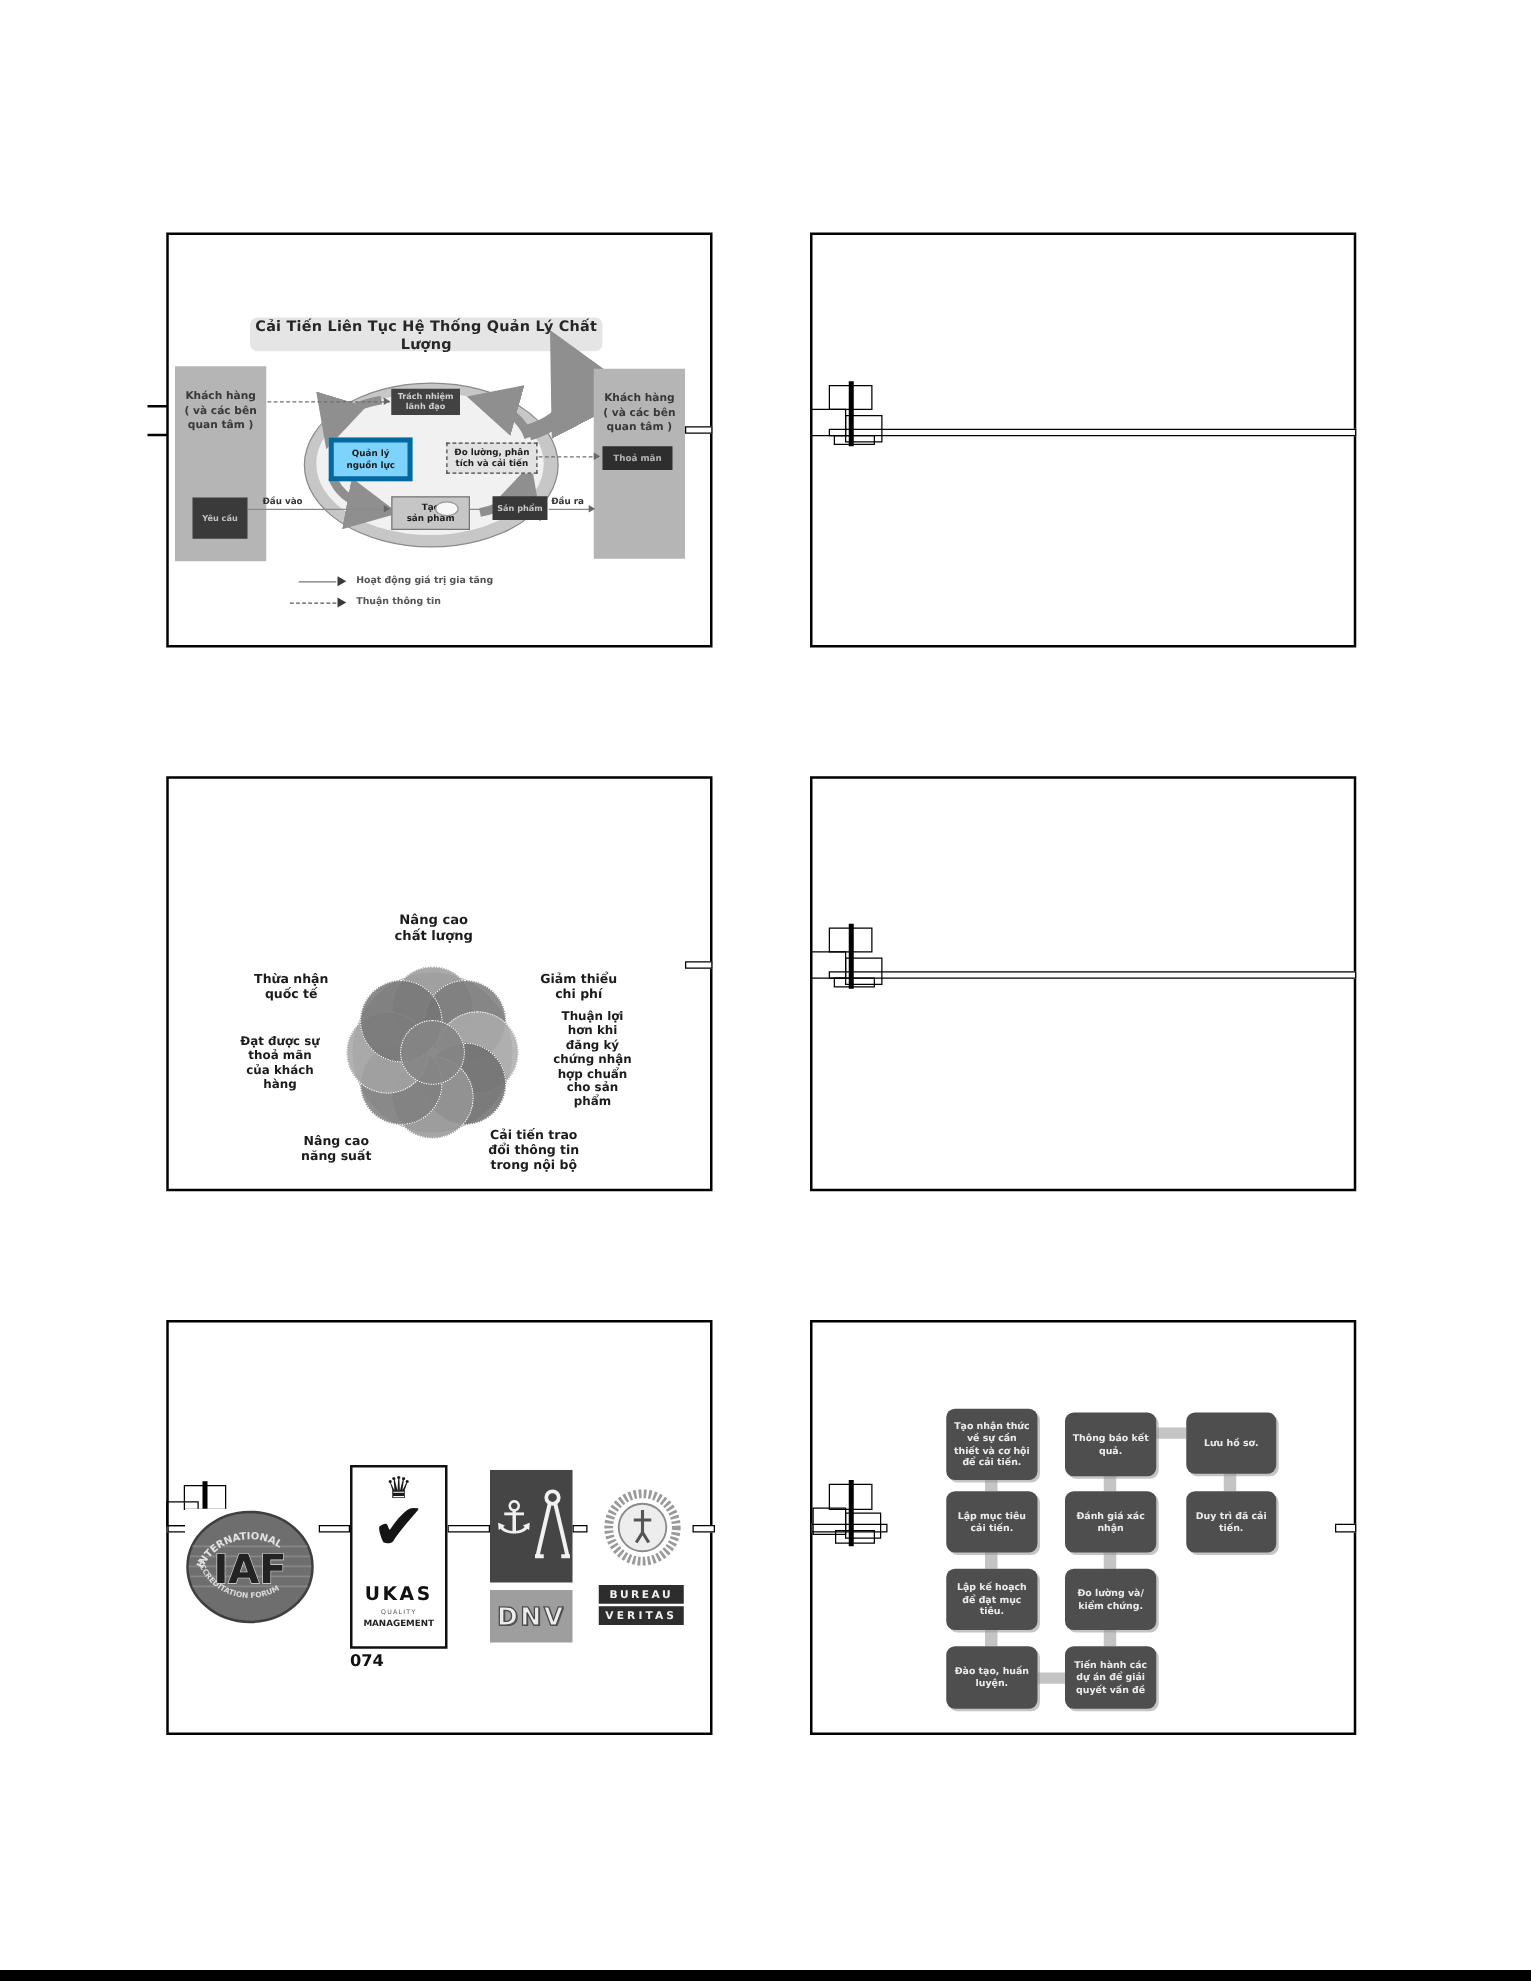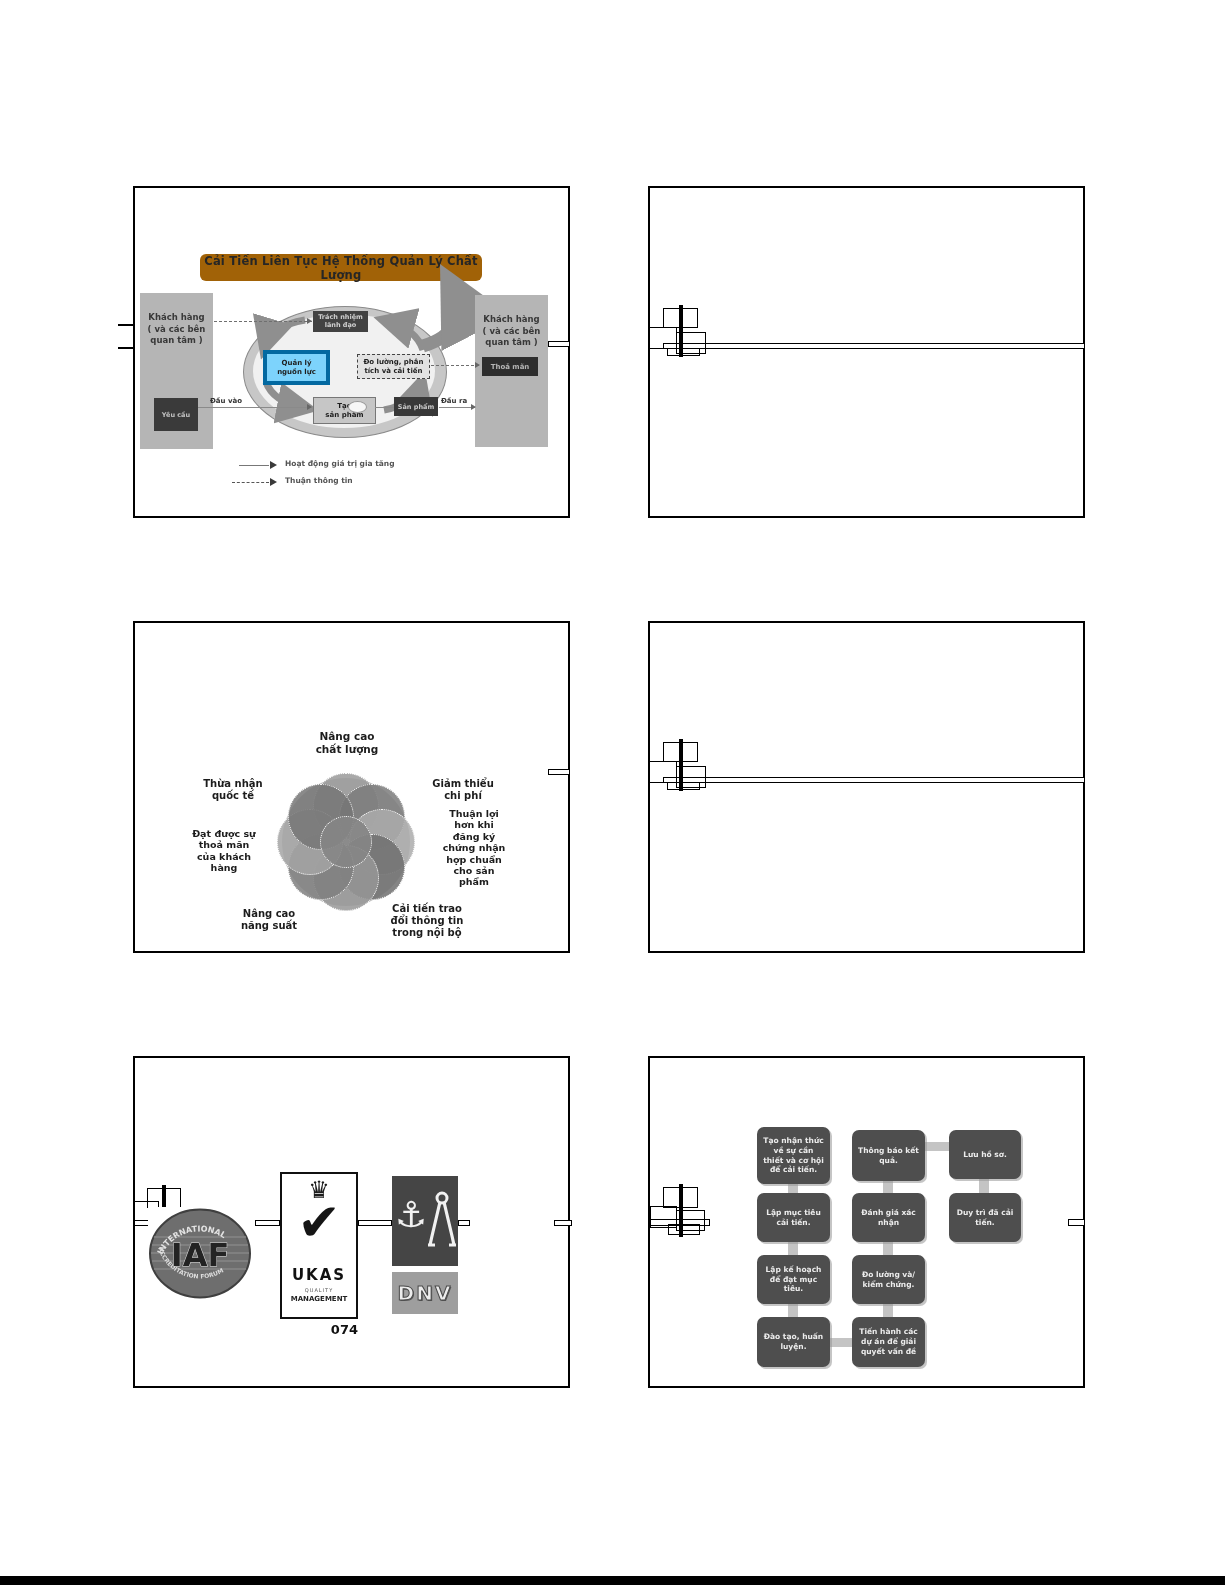--- a/index.html
+++ b/index.html
@@ -8,21 +8,21 @@
   .abs{position:absolute;}
   .pre{white-space:pre-line;}
   .slide{position:absolute;width:437px;height:332px;border:2.5px solid #000;background:#fff;box-sizing:border-box;}
   .cflex{display:flex;align-items:center;justify-content:center;text-align:center;}
   
   .outl{position:absolute;border:1.5px solid #000;background:#fff;box-sizing:border-box;}
   .prect{position:absolute;border:1.5px solid #000;background:transparent;box-sizing:border-box;}
   .vstick{position:absolute;background:#000;}
   .tick{position:absolute;background:#000;}
   
-  .banner{background:#a16207;border-radius:6px;font-weight:bold;font-size:11.5px;color:#262626;letter-spacing:.2px;}
+  .banner{background:#e5e5e5;border-radius:6px;font-weight:bold;font-size:11.5px;color:#262626;letter-spacing:.2px;}
   .custbox{background:#b5b5b5;font-weight:bold;font-size:8.5px;color:#383838;text-align:center;line-height:1.35;padding-top:8px;box-sizing:border-box;}
   .darkbox{background:#3a3a3a;color:#c3c3c3;font-size:6.5px;font-weight:bold;}
   .line{position:absolute;border-top:1.5px solid #8a8a8a;}
   .dline{position:absolute;border-top:1.5px dashed #6f6f6f;}
   .tri{position:absolute;width:0;height:0;border-top:3px solid transparent;border-bottom:3px solid transparent;border-left:5px solid #666;}
   .ltri{position:absolute;width:0;height:0;border-top:4px solid transparent;border-bottom:4px solid transparent;border-left:7px solid #3a3a3a;}
   .lgnd{position:absolute;font-size:7.5px;font-weight:bold;color:#555;}
   .small-lbl{position:absolute;font-size:7px;font-weight:bold;color:#333;}
   
   .petal{position:absolute;border-radius:50%;border:1px dotted #fff;box-sizing:border-box;}
@@ -208,33 +208,46 @@
       <text x="52" y="59" font-size="32" font-weight="bold" text-anchor="middle" fill="#232323" stroke="#dedede" stroke-width="1" paint-order="stroke">IAF</text>
     </svg>
 
     <div class="abs" style="left:145px;top:114px;width:78px;height:147px;background:#fff;border:2px solid #101010;box-sizing:border-box;">
       <div class="abs" style="left:0;top:2px;width:74px;text-align:center;font-size:24px;color:#1b1b1b;">♛</div>
       <div class="abs" style="left:0;top:18px;width:74px;text-align:center;font-size:52px;font-weight:bold;color:#151515;">✔</div>
       <div class="abs" style="left:0;top:92px;width:74px;text-align:center;font-size:15px;font-weight:bold;letter-spacing:2px;color:#111;">UKAS</div>
       <div class="abs" style="left:0;top:113px;width:74px;text-align:center;font-size:5px;letter-spacing:1px;color:#555;">QUALITY</div>
       <div class="abs" style="left:0;top:121px;width:74px;text-align:center;font-size:7px;font-weight:bold;color:#222;">MANAGEMENT</div>
     </div>
-    <div class="abs" style="left:145px;top:264px;width:78px;text-align:right;font-size:13px;font-weight:bold;color:#111;">074</div>
+    <div class="abs" style="left:145px;top:264px;width:78px;text-align:left;font-size:13px;font-weight:bold;color:#111;">074</div>
 
     <div class="abs" style="left:257px;top:118px;width:66px;height:90px;background:#454545;">
       <span class="abs" style="left:3px;top:18px;font-size:36px;color:#f1f1f1;">⚓</span>
       <svg class="abs" style="left:35px;top:14px;" width="30" height="64" viewBox="0 0 30 64">
         <circle cx="15" cy="8" r="5" stroke="#f1f1f1" stroke-width="3" fill="none"></circle>
         <path d="M13 12 L5 46 M17 12 L25 46 M5 46 l-2 9 M25 46 l2 9 M1 55 h7 M22 55 h7" stroke="#f1f1f1" stroke-width="3.2" fill="none"></path>
       </svg>
     </div>
     <div class="abs cflex" style="left:257px;top:214px;width:66px;height:42px;background:#9e9e9e;">
       <span style="font-size:20px;font-weight:900;letter-spacing:2px;color:#ececec;-webkit-text-stroke:1px #4a4a4a;text-shadow:1px 1px 0 #555;">DNV</span>
     </div>
 
+    <div class="abs" style="left:344px;top:124px;width:70px;height:142px;background:#fff;">
+      <svg class="abs" style="left:4px;top:0;" width="62" height="82" viewBox="0 0 62 82">
+        <circle cx="31" cy="40" r="27" fill="#ffffff" stroke="#9a9a9a" stroke-width="7" stroke-dasharray="2.2 1.8"></circle>
+        <circle cx="31" cy="40" r="19" fill="#ededed" stroke="#8a8a8a" stroke-width="1.5"></circle>
+        <path d="M31 26 v18 M24 34 h14 M26 52 l5 -8 5 8" stroke="#555" stroke-width="2.5" fill="none"></path>
+      </svg>
+      <div class="abs cflex bvbar" style="left:0;top:86px;width:68px;height:15px;">
+        <span>BUREAU</span>
+      </div>
+      <div class="abs cflex bvbar" style="left:0;top:103px;width:68px;height:15px;letter-spacing:2.5px;">
+        <span>VERITAS</span>
+      </div>
+    </div>
   </div>
 
   <div class="slide" style="left:648px;top:1056px;">
 
     <div class="outl" style="left:-1px;top:161px;width:61px;height:7px;"></div>
     <div class="outl" style="left:418px;top:161px;width:17px;height:7px;"></div>
     <div class="prect" style="left:13px;top:129px;width:35px;height:21px;"></div>
     <div class="prect" style="left:0px;top:148px;width:27px;height:22px;"></div>
     <div class="prect" style="left:26px;top:152px;width:29px;height:21px;"></div>
     <div class="prect" style="left:18px;top:166px;width:32px;height:11px;"></div>

